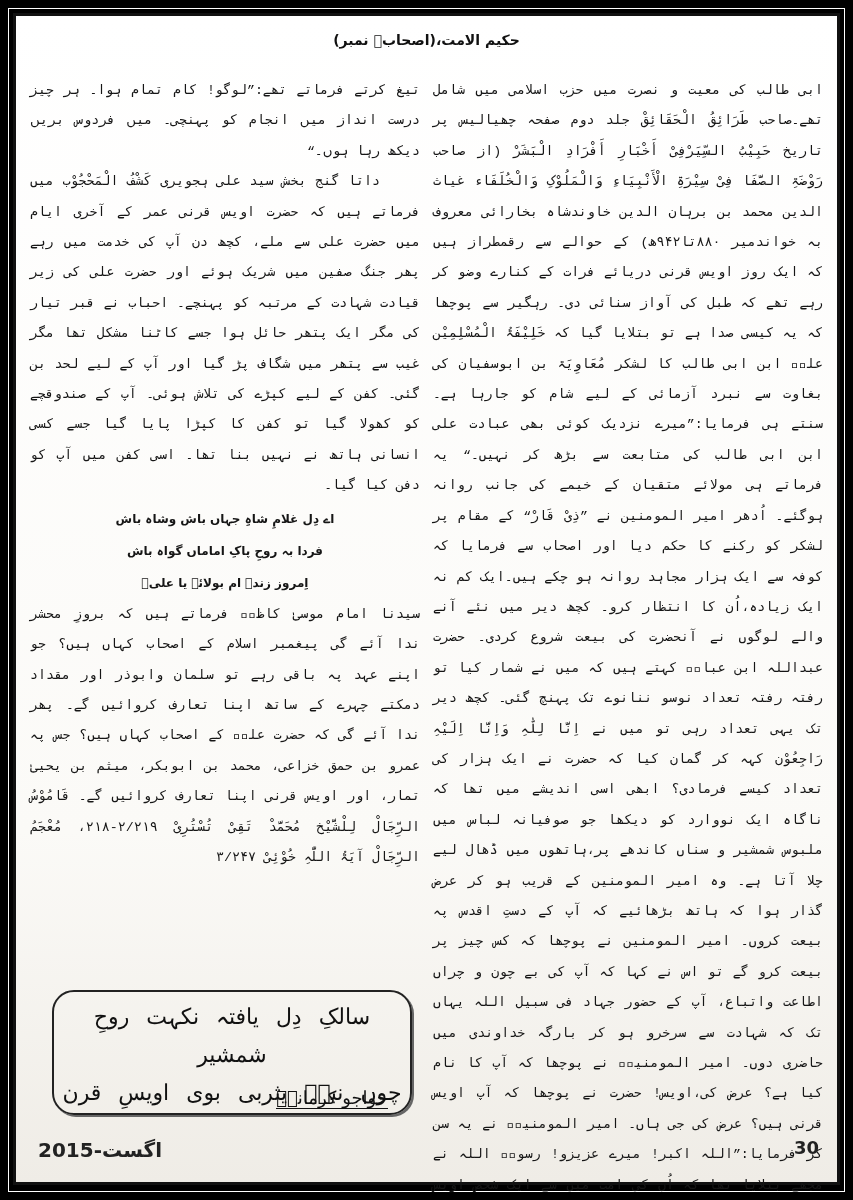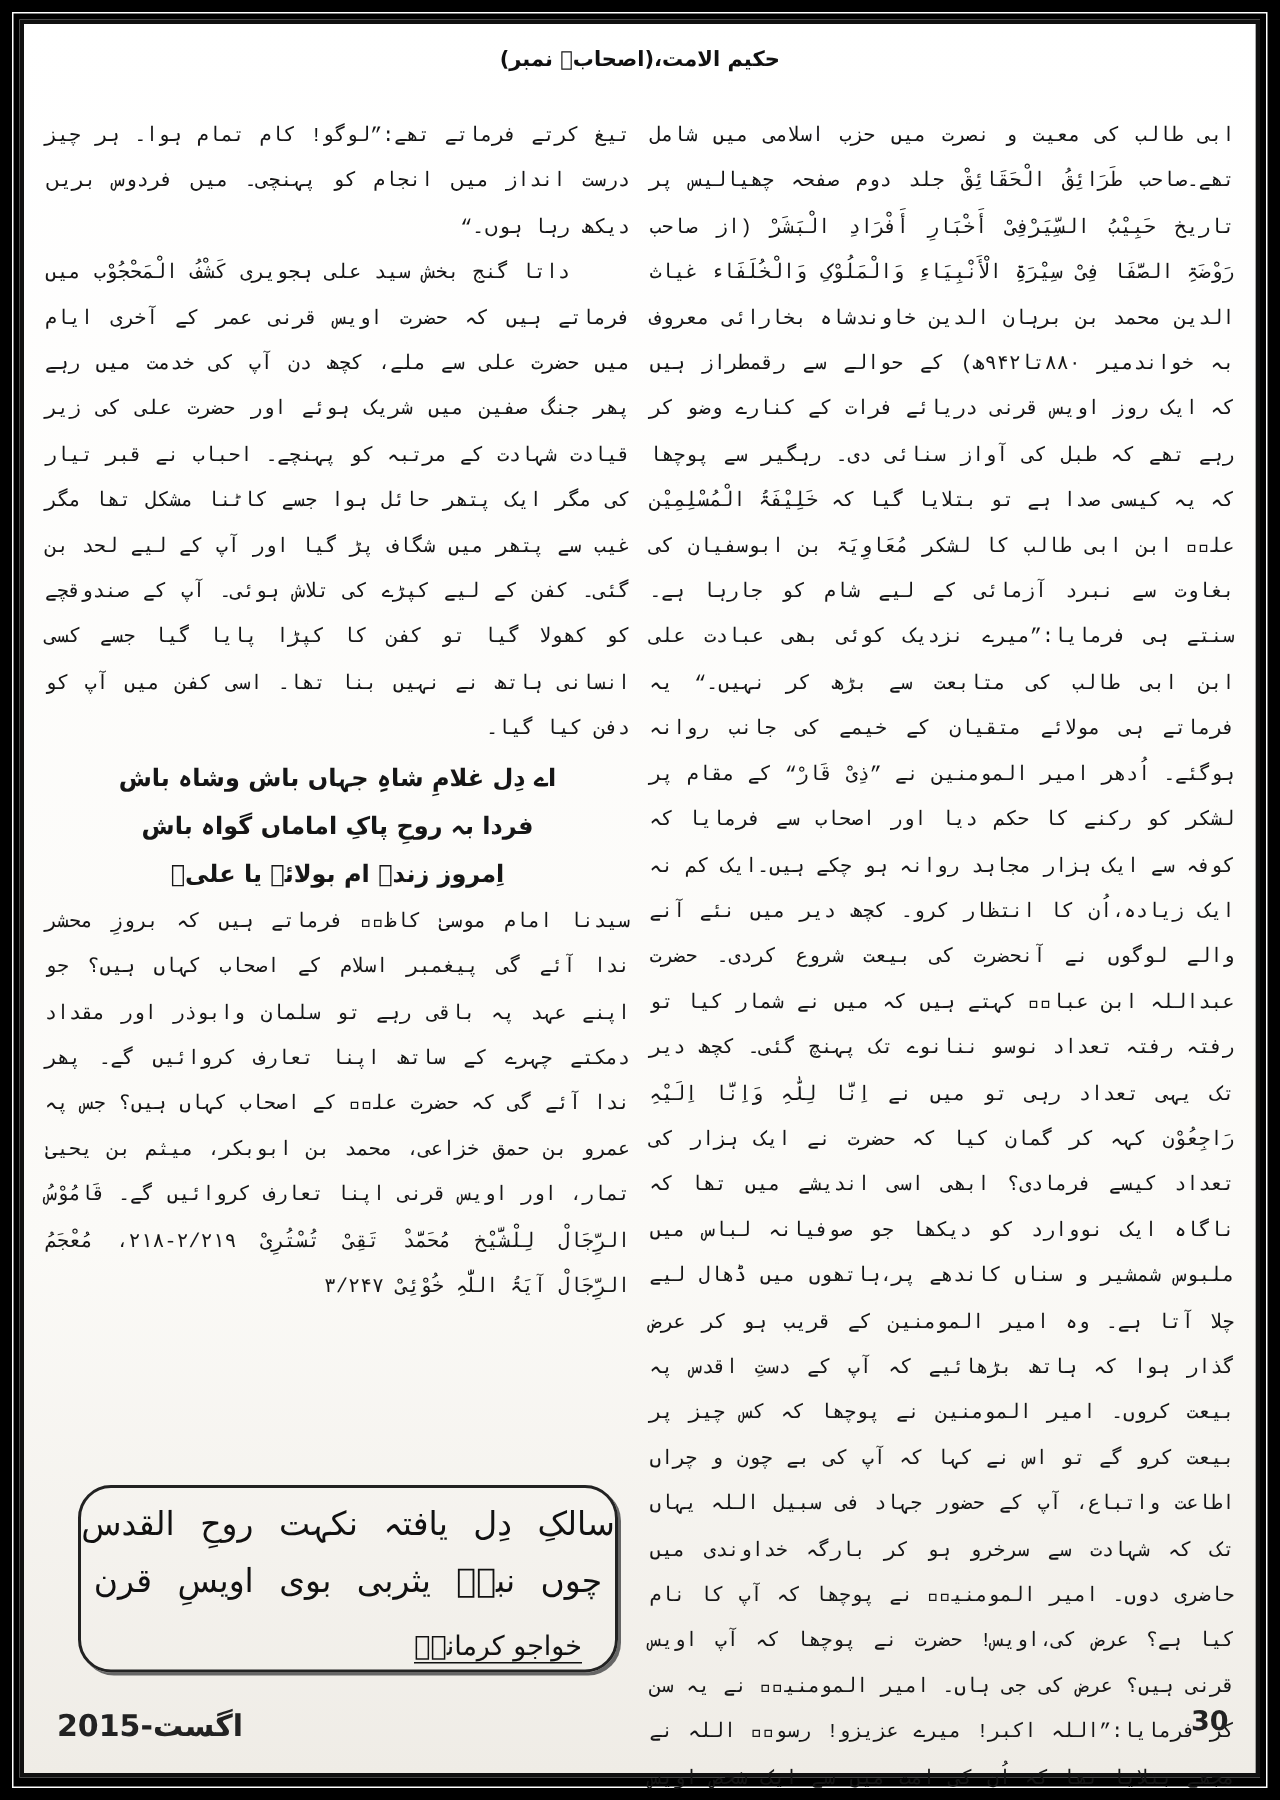--- a/index.html
+++ b/index.html
@@ -27,21 +27,21 @@
   }
   .col {
     position:absolute; top:60px; direction:rtl; text-align:justify;
     font-family:"DejaVu Sans", sans-serif; font-size:13.3px; line-height:30.4px; color:#161616;
   }
   .col-right { left:417px; width:390px; }
   .col-left  { left:14px; width:390px; }
   .para { margin:0; text-align-last:right;font-family:Liberation Mono, monospace; }
   .para.indent { text-indent:40px; }
   .verse {
-    text-align:center; font-weight:bold; font-size:16px; line-height:30px; margin:2px 0;
+    text-align:center; font-weight:bold; font-size:12px; line-height:30px; margin:2px 0;
   }
   .poem-box {
     position:absolute; left:36px; top:974px; width:360px; height:125px;
     border:2px solid #222; border-radius:22px; box-sizing:border-box;
     box-shadow: 2px 2px 0 #666;
     direction:rtl; text-align:center;
     font-family:"DejaVu Serif", serif; color:#111;
   }
   .poem-line { font-size:22px; line-height:38px; word-spacing:10px; }
   .poem-line.first { margin-top:6px; }
@@ -73,20 +73,20 @@
   <div class="col col-left">
     <p class="para">تیغ کرتے فرماتے تھے:”لوگو! کام تمام ہوا۔ ہر چیز درست انداز میں انجام کو پہنچی۔ میں فردوس بریں دیکھ رہا ہوں۔“</p>
     <p class="para indent">داتا گنج بخش سید علی ہجویری کَشْفُ الْمَحْجُوْب میں فرماتے ہیں کہ حضرت اویس قرنی عمر کے آخری ایام میں حضرت علی سے ملے، کچھ دن آپ کی خدمت میں رہے پھر جنگ صفین میں شریک ہوئے اور حضرت علی کی زیر قیادت شہادت کے مرتبہ کو پہنچے۔ احباب نے قبر تیار کی مگر ایک پتھر حائل ہوا جسے کاٹنا مشکل تھا مگر غیب سے پتھر میں شگاف پڑ گیا اور آپ کے لیے لحد بن گئی۔ کفن کے لیے کپڑے کی تلاش ہوئی۔ آپ کے صندوقچے کو کھولا گیا تو کفن کا کپڑا پایا گیا جسے کسی انسانی ہاتھ نے نہیں بنا تھا۔ اسی کفن میں آپ کو دفن کیا گیا۔</p>
     <div class="verse">اے دِل غلامِ شاہِ جہاں باش وشاہ باش</div>
     <div class="verse">فردا بہ روحِ پاکِ اماماں گواہ باش</div>
     <div class="verse">اِمروز زندہ ام بولائے یا علیؑ</div>
     <p class="para">سیدنا امام موسیٰ کاظمؑ فرماتے ہیں کہ بروزِ محشر ندا آئے گی پیغمبر اسلام کے اصحاب کہاں ہیں؟ جو اپنے عہد پہ باقی رہے تو سلمان وابوذر اور مقداد دمکتے چہرے کے ساتھ اپنا تعارف کروائیں گے۔ پھر ندا آئے گی کہ حضرت علیؑ کے اصحاب کہاں ہیں؟ جس پہ عمرو بن حمق خزاعی، محمد بن ابوبکر، میثم بن یحییٰ تمار، اور اویس قرنی اپنا تعارف کروائیں گے۔ قَامُوْسُ الرِّجَالْ لِلْشَّیْخ مُحَمَّدْ تَقِیْ تُسْتُرِیْ ۲/۲۱۹-۲۱۸، مُعْجَمُ الرِّجَالْ آیَۃُ اللّٰہِ خُوْئِیْ ۳/۲۴۷</p>
   </div>
 
   <div class="poem-box">
-    <div class="poem-line first">سالکِ دِل یافتہ نکہت روحِ القدس</div>
+    <div class="poem-line first">سالکِ دِل یافتہ نکہت روحِ شمشیر</div>
     <div class="poem-line">چوں نبیؐ یثربی بوی اویسِ قرن</div>
     <div class="poem-author">خواجو کرمانیؒ</div>
   </div>
 
   <div class="footer-date">اگست-2015</div>
   <div class="page-number">30</div>
 </div>
 
 </body></html>

